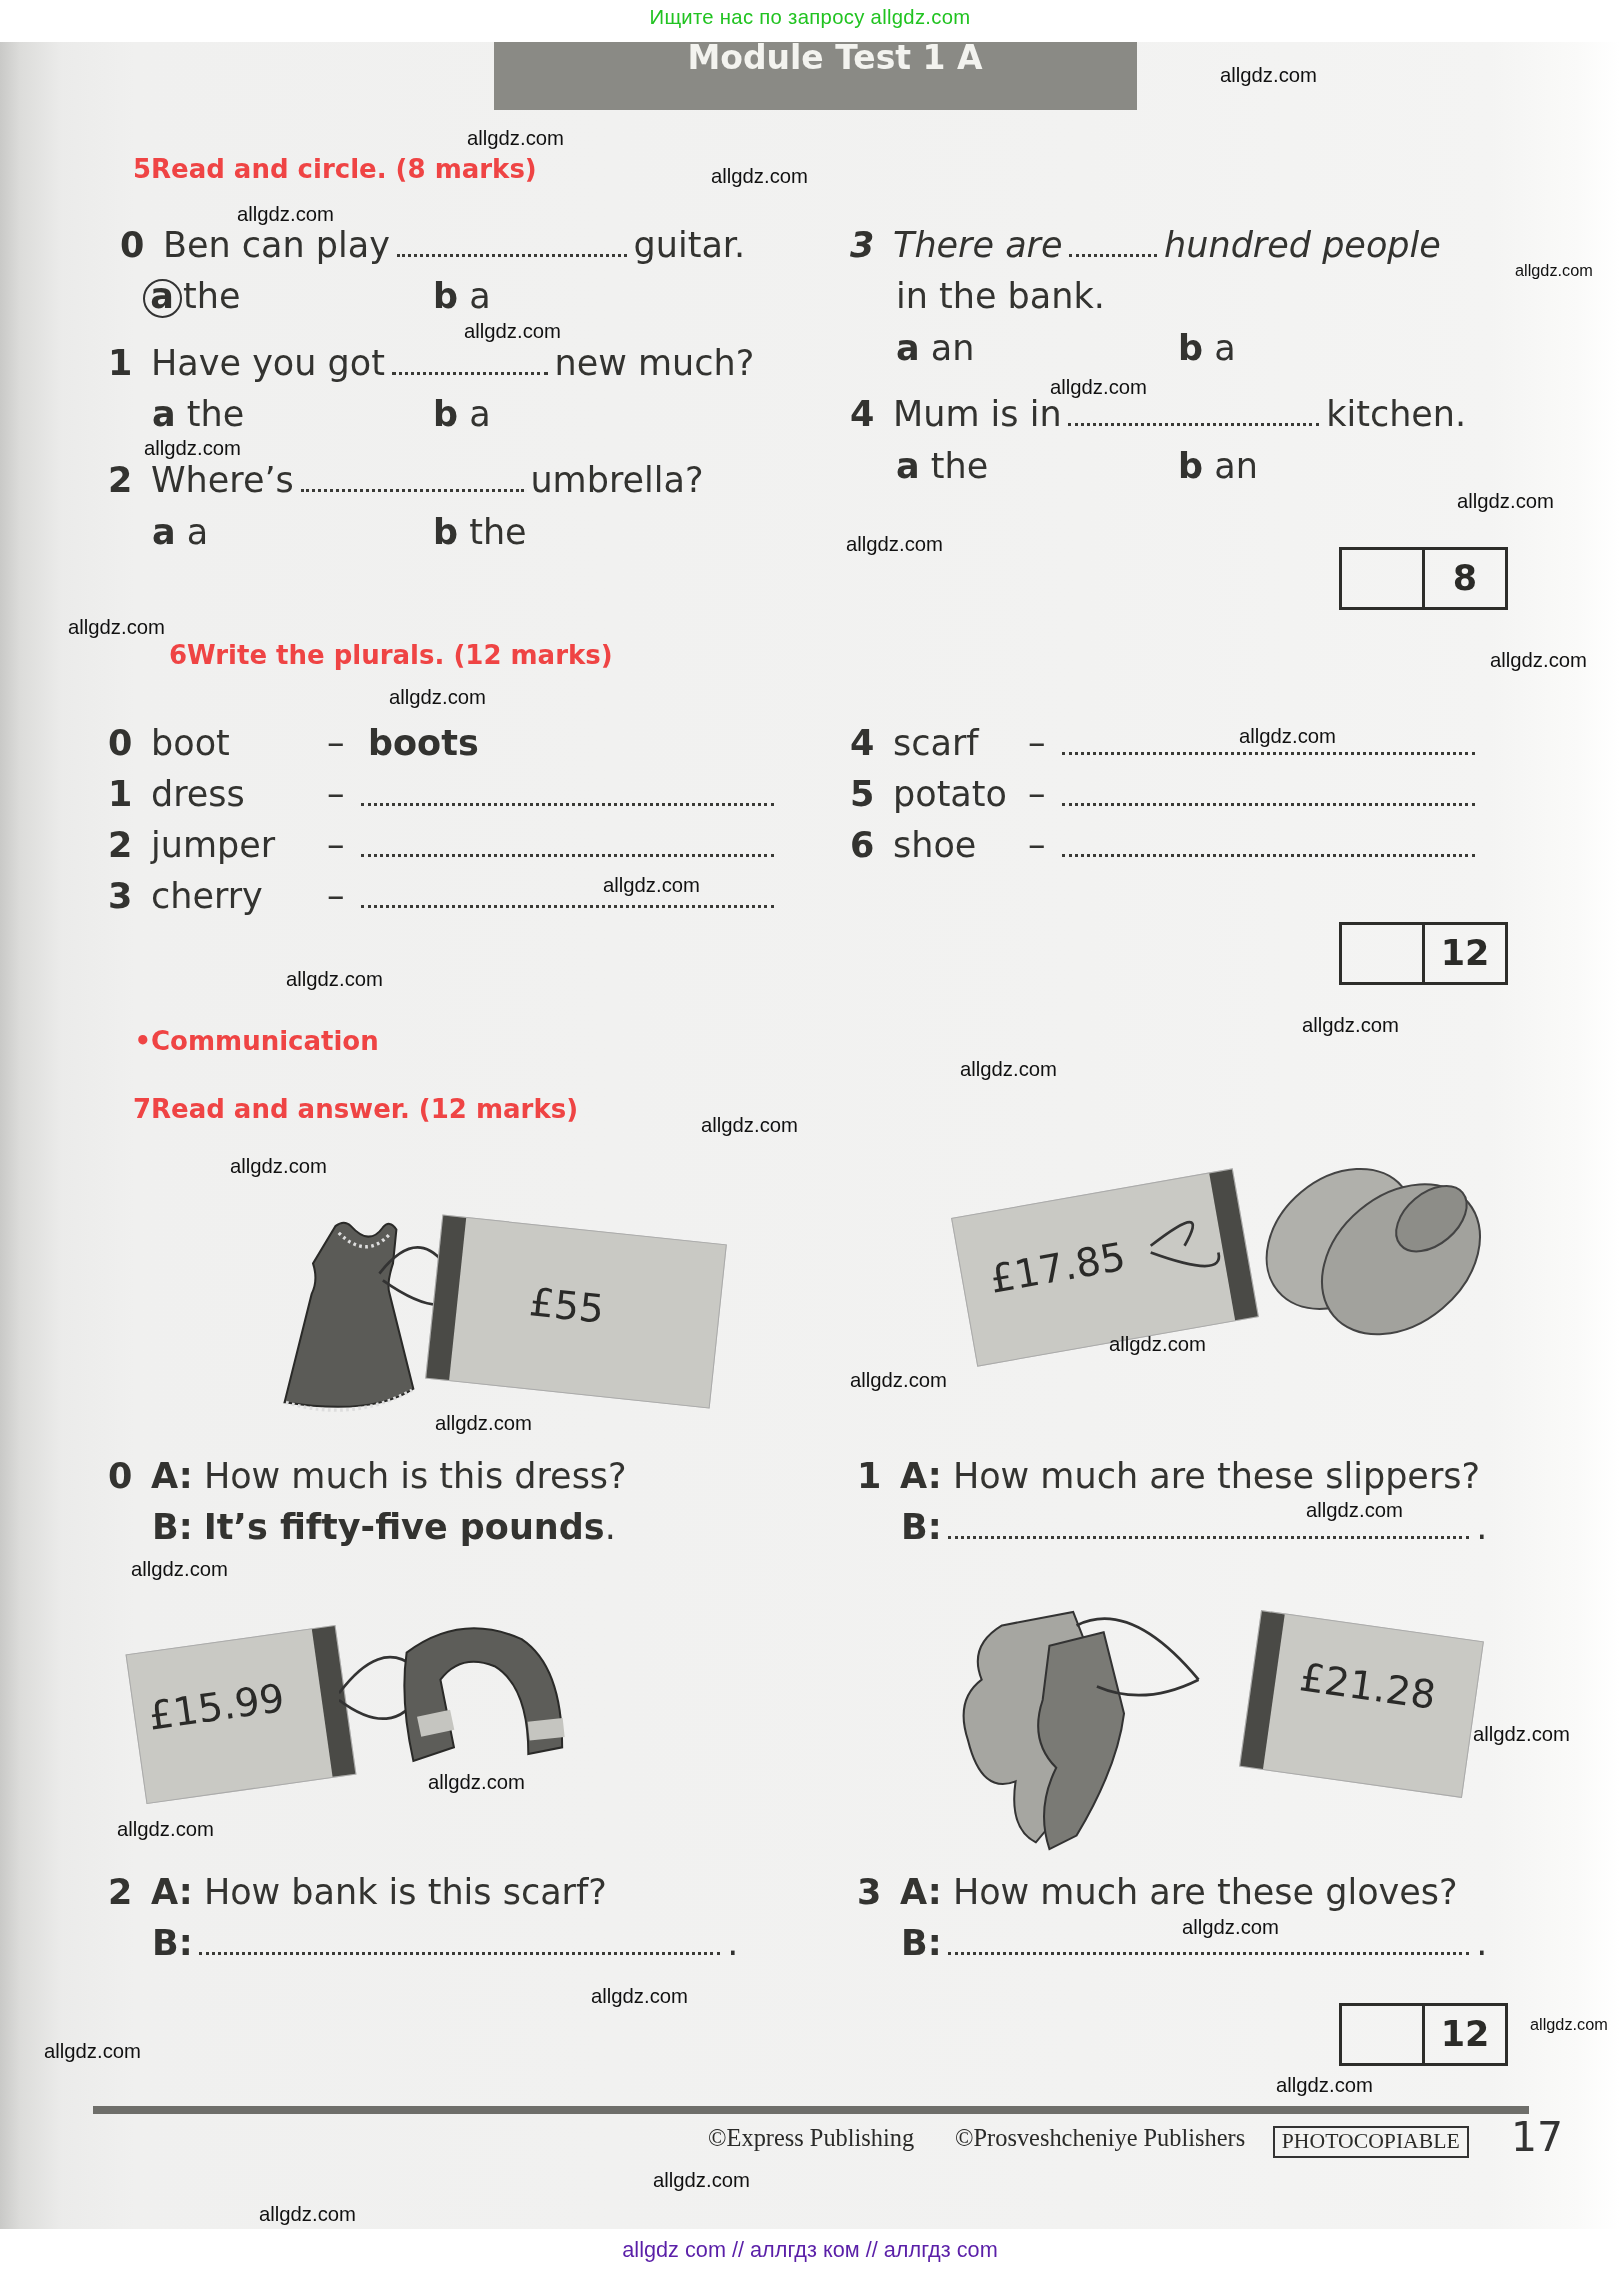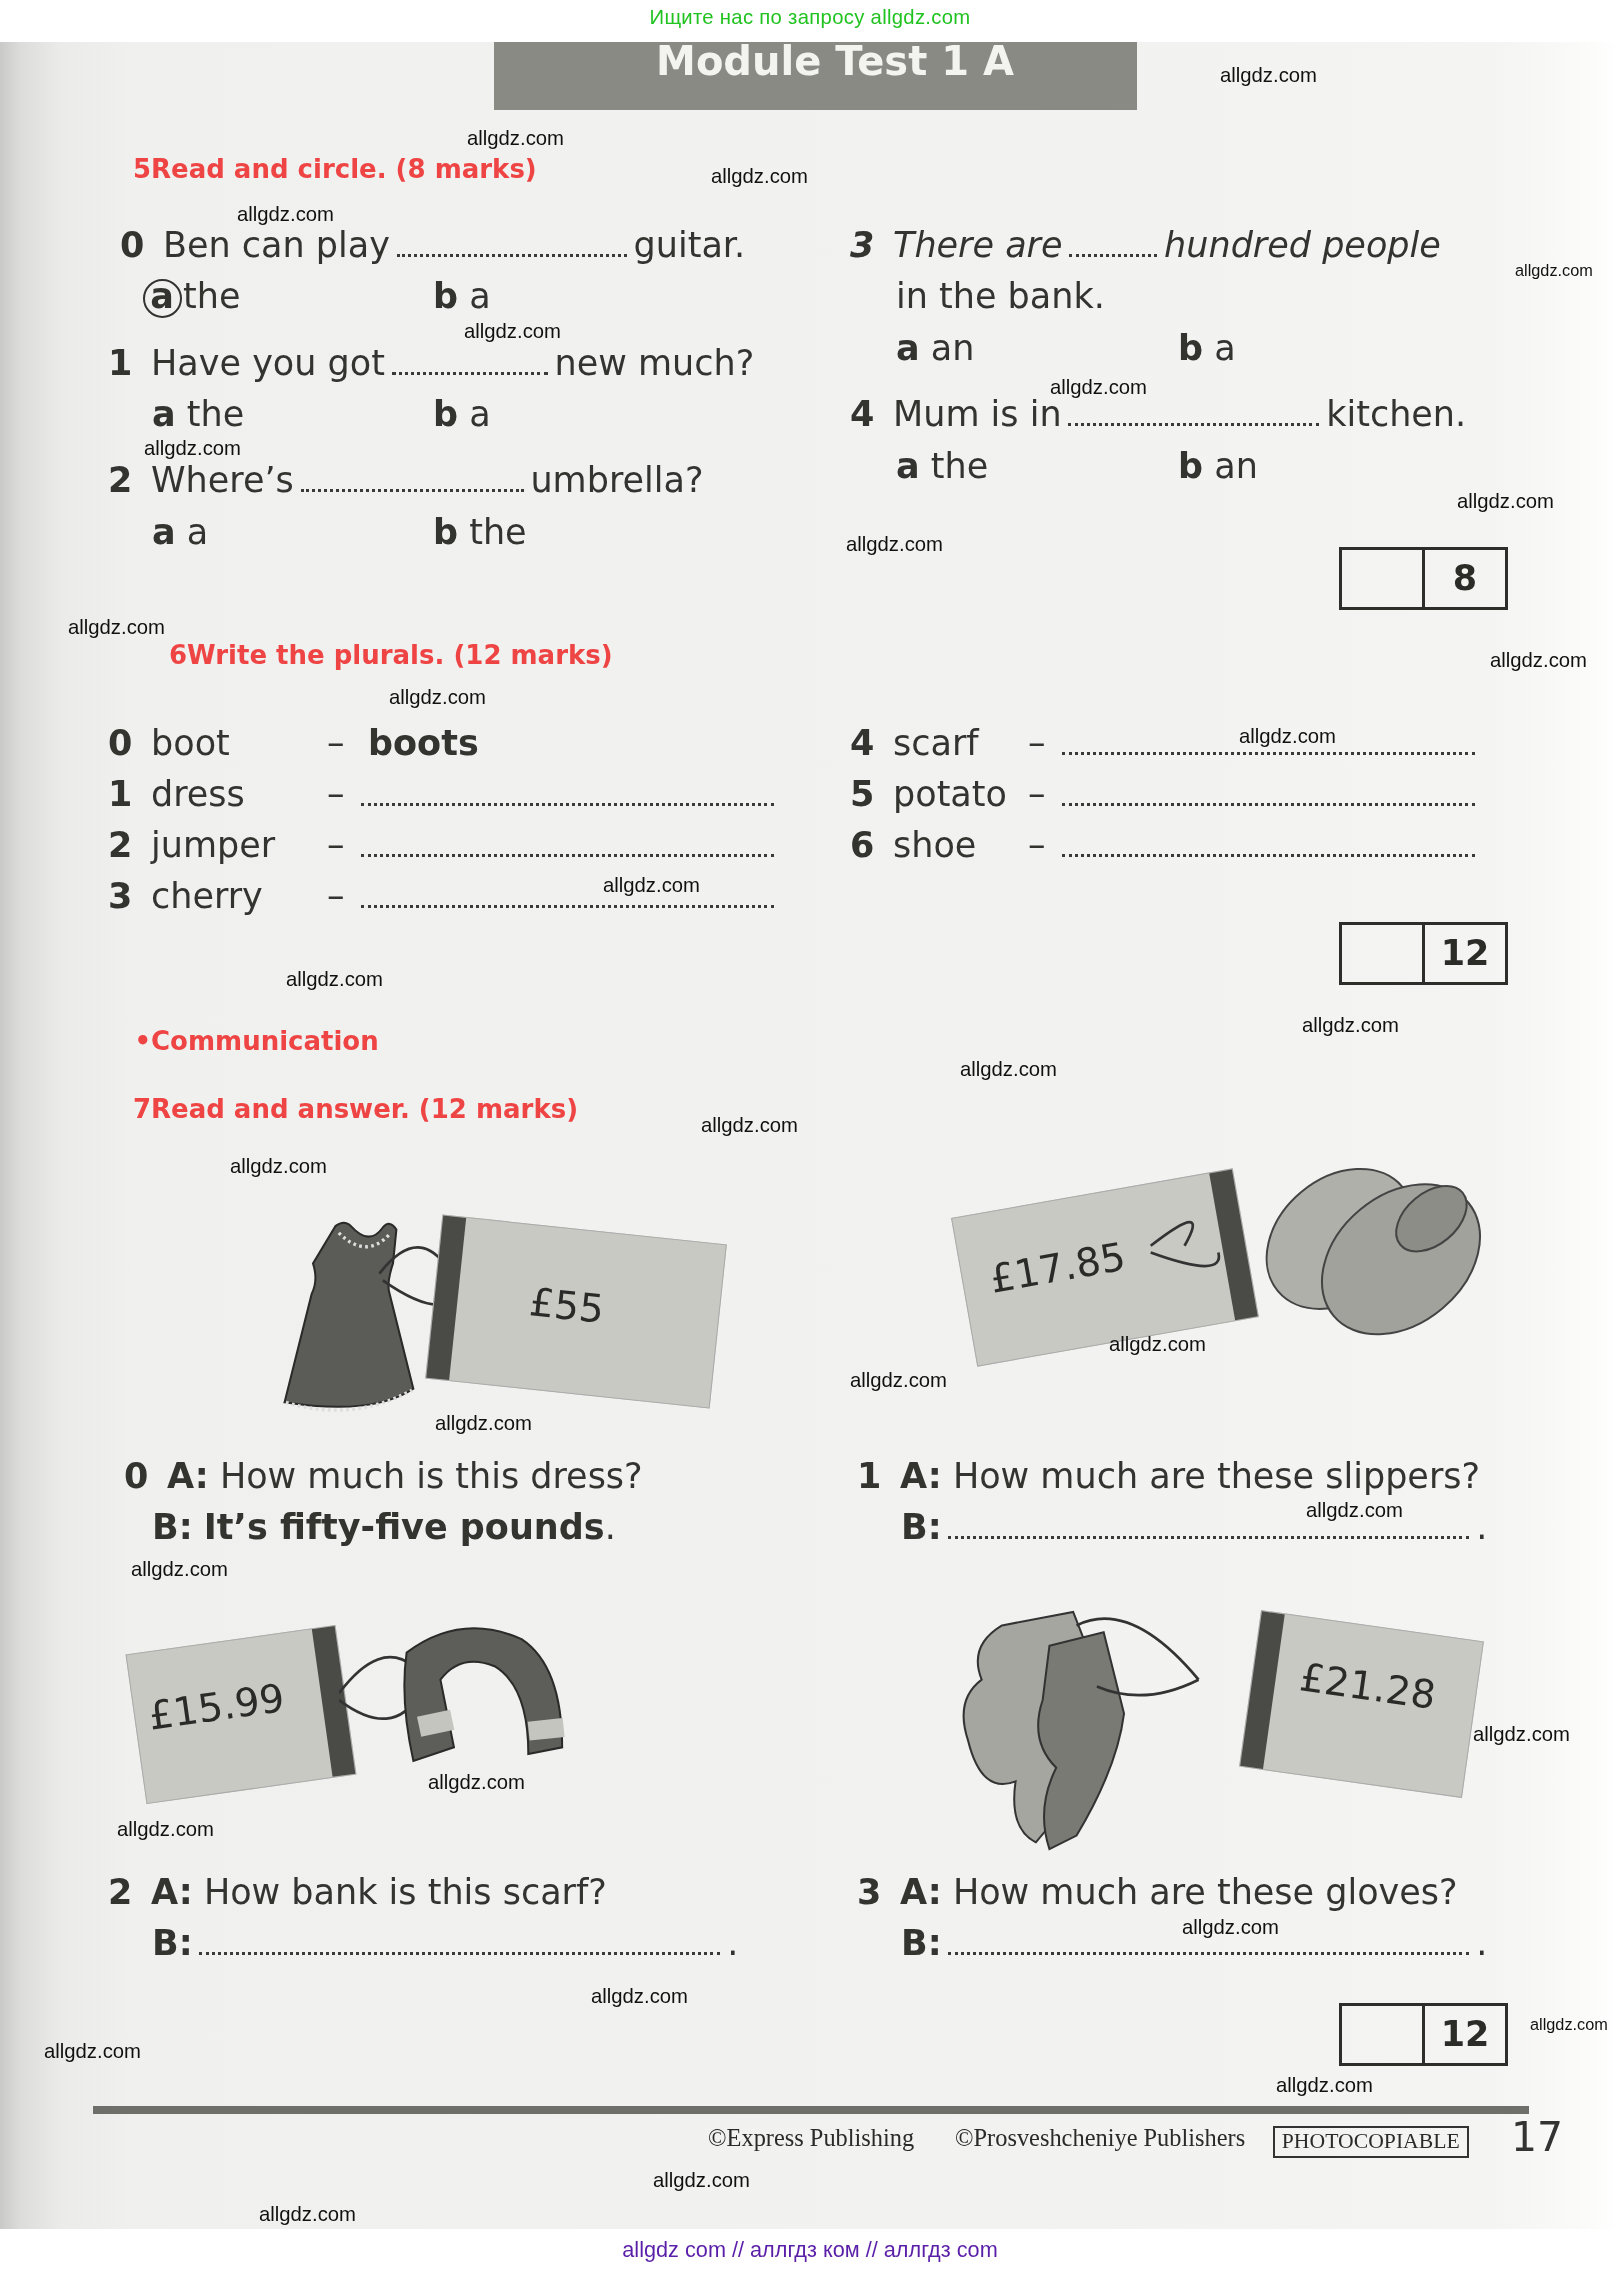--- a/index.html
+++ b/index.html
@@ -3,21 +3,21 @@
 <meta charset="utf-8">
 <style>
   html,body{margin:0;padding:0;}
   body{width:1620px;height:2273px;position:relative;overflow:hidden;background:#ffffff;font-family:"DejaVu Sans",sans-serif;color:#2b2b28;}
   .topbar{position:absolute;left:0;top:0;width:1620px;height:42px;background:#ffffff;text-align:center;}
   .topbar span{font-family:"Liberation Sans",sans-serif;font-size:20.3px;color:#21c321;line-height:34px;letter-spacing:0.3px;}
   .page{position:absolute;left:0;top:42px;width:1620px;height:2187px;background:linear-gradient(90deg,#c9c9c7 0px,#dcdcda 20.3px,#ebebea 61px,#f0f0ef 135px,#f2f2f1 1083px,#f4f4f3 1490px,#fafaf9 1578px,#ffffff 1620px);}
   .bottombar{position:absolute;left:0;top:2229px;width:1620px;height:43px;background:#ffffff;text-align:center;}
   .bottombar span{font-family:"Liberation Sans",sans-serif;font-size:21.7px;color:#5a1fa8;line-height:41px;}
   .title-banner{position:absolute;left:494px;top:42px;width:643px;height:68px;background:#8a8a85;}
-  .title-banner span{position:absolute;left:0;right:0;top:-4.1px;text-align:center;color:#f3f3ef;font-size:40px;font-weight:bold;padding-left:39px;}
+  .title-banner span{position:absolute;left:0;right:0;top:-4.1px;text-align:center;color:#f3f3ef;font-size:33px;font-weight:bold;padding-left:39px;}
   .abs{position:absolute;}
   .h{font-size:26px;font-weight:bold;color:#ef4444;white-space:nowrap;text-align:right;}
   .t{font-size:35px;color:#333330;white-space:nowrap;}
   .num{font-weight:bold;display:inline-block;width:43px;}
   .bold{font-weight:bold;}
   .dots{display:inline-block;border-bottom:3.4px dotted #3a3a36;height:6.8px;vertical-align:baseline;margin:0 6.8px;}
   .circled{display:inline-block;width:35px;height:35px;border:2.7px solid #333;border-radius:50%;text-align:center;line-height:31px;font-weight:bold;margin-left:-5.4px;margin-right:1.4px;}
   .scorebox{position:absolute;width:163px;height:57px;border:3.4px solid #2d2d2a;display:flex;}
   .scorebox .empty{width:80px;border-right:3.4px solid #2d2d2a;}
   .scorebox .max{flex:1;text-align:center;font-size:35px;font-weight:bold;line-height:57px;}
@@ -105,21 +105,21 @@
     <div class="price" style="left:27px;top:44px;">£17.85</div>
   </div>
 <svg class="abs" style="left:1056px;top:1144px;" width="460" height="217" viewBox="0 0 680 320">
   <path d="M140 150 Q230 80 190 150" fill="none" stroke="#333" stroke-width="4"></path>
   <path d="M140 160 Q250 200 240 160" fill="none" stroke="#333" stroke-width="4"></path>
   <ellipse cx="420" cy="140" rx="120" ry="90" transform="rotate(-40 420 140)" fill="#b0b0ab" stroke="#444" stroke-width="3"></ellipse>
   <ellipse cx="510" cy="170" rx="130" ry="95" transform="rotate(-40 510 170)" fill="#a2a29d" stroke="#444" stroke-width="3"></ellipse>
   <ellipse cx="555" cy="110" rx="60" ry="38" transform="rotate(-40 555 110)" fill="#8d8d88" stroke="#444" stroke-width="3"></ellipse>
 </svg>
 
-<div class="abs t" style="left:108px;top:1456px;margin-left:16px;"><span class="num">0</span><span class="bold">A:</span> <span>How much is this dress?</span></div>
+<div class="abs t" style="left:108px;top:1456px;"><span class="num">0</span><span class="bold">A:</span> <span>How much is this dress?</span></div>
 <div class="abs t" style="left:152px;top:1507px;"><span class="bold">B:</span>&nbsp;<span class="bold">It’s fifty-five pounds</span><span>.</span></div>
 
 <div class="abs t" style="left:857px;top:1456px;"><span class="num">1</span><span class="bold">A:</span> <span>How much are these slippers?</span></div>
 <div class="abs t" style="left:901px;top:1507px;"><span class="bold">B:</span><span class="dots" style="width:521px"></span><span>.</span></div>
 
 <div class="tag" style="left:135px;top:1639px;width:210px;height:149px;transform:rotate(-8deg);">
     <div class="band" style="right:0;"></div>
     <div class="price" style="left:13.5px;top:41px;">£15.99</div>
   </div>
 <svg class="abs" style="left:339px;top:1612px;" width="284" height="176" viewBox="0 0 420 260">

